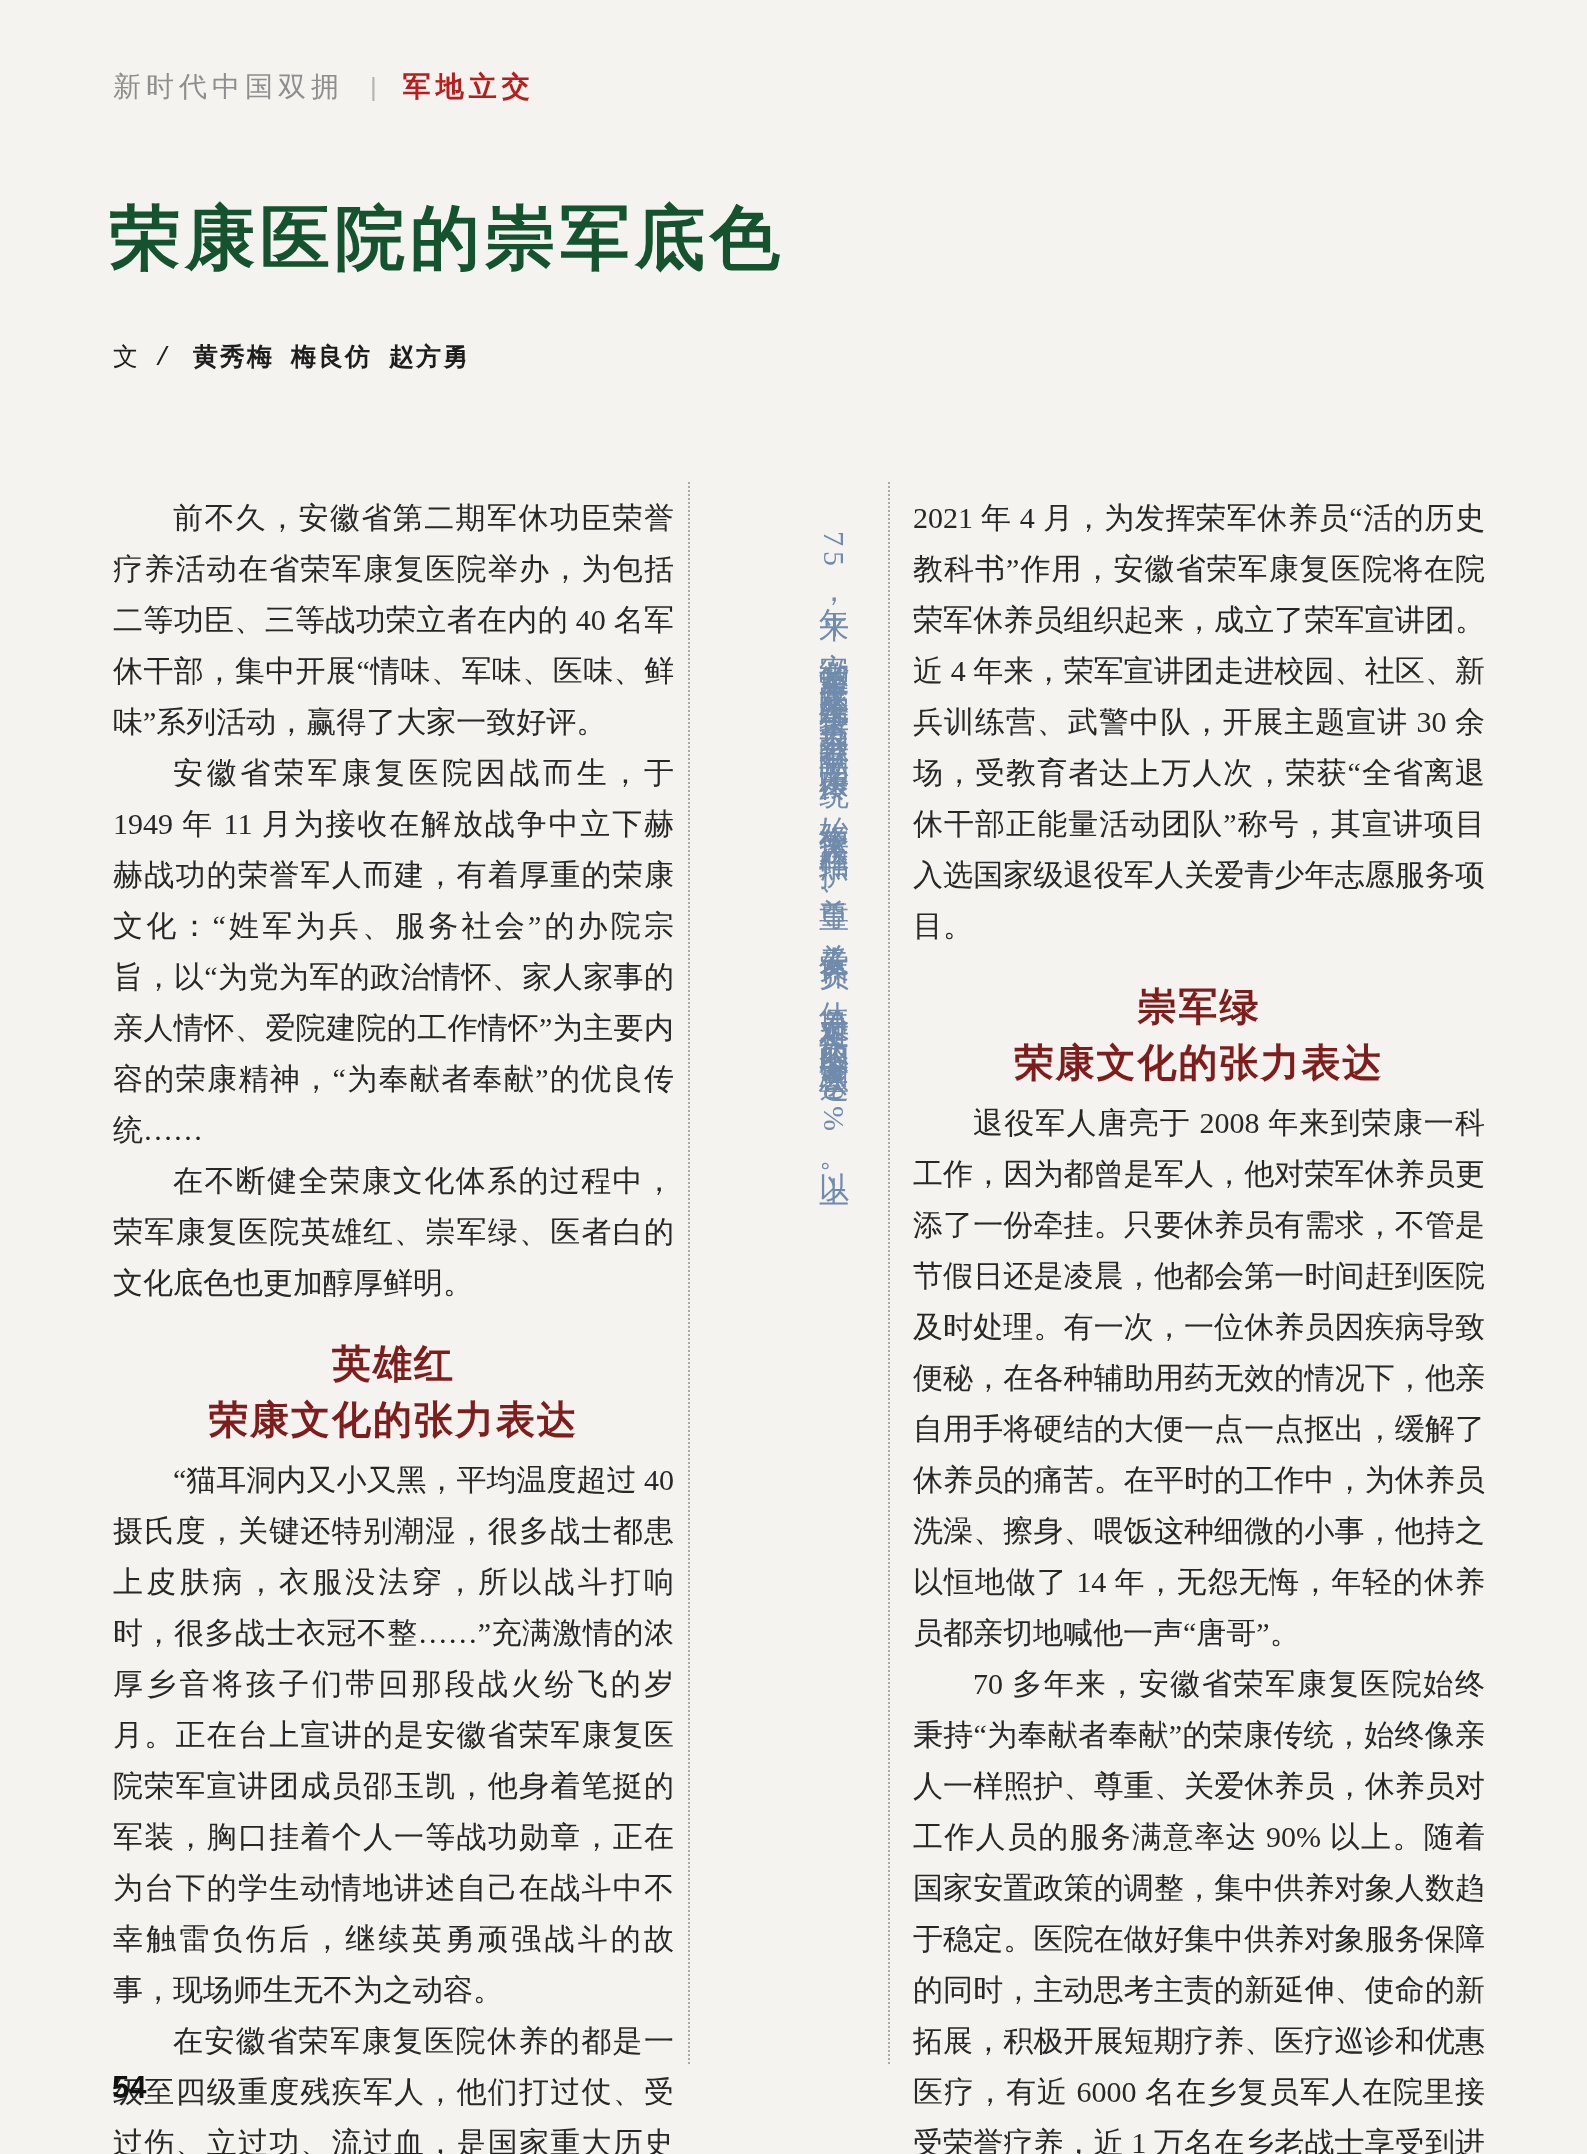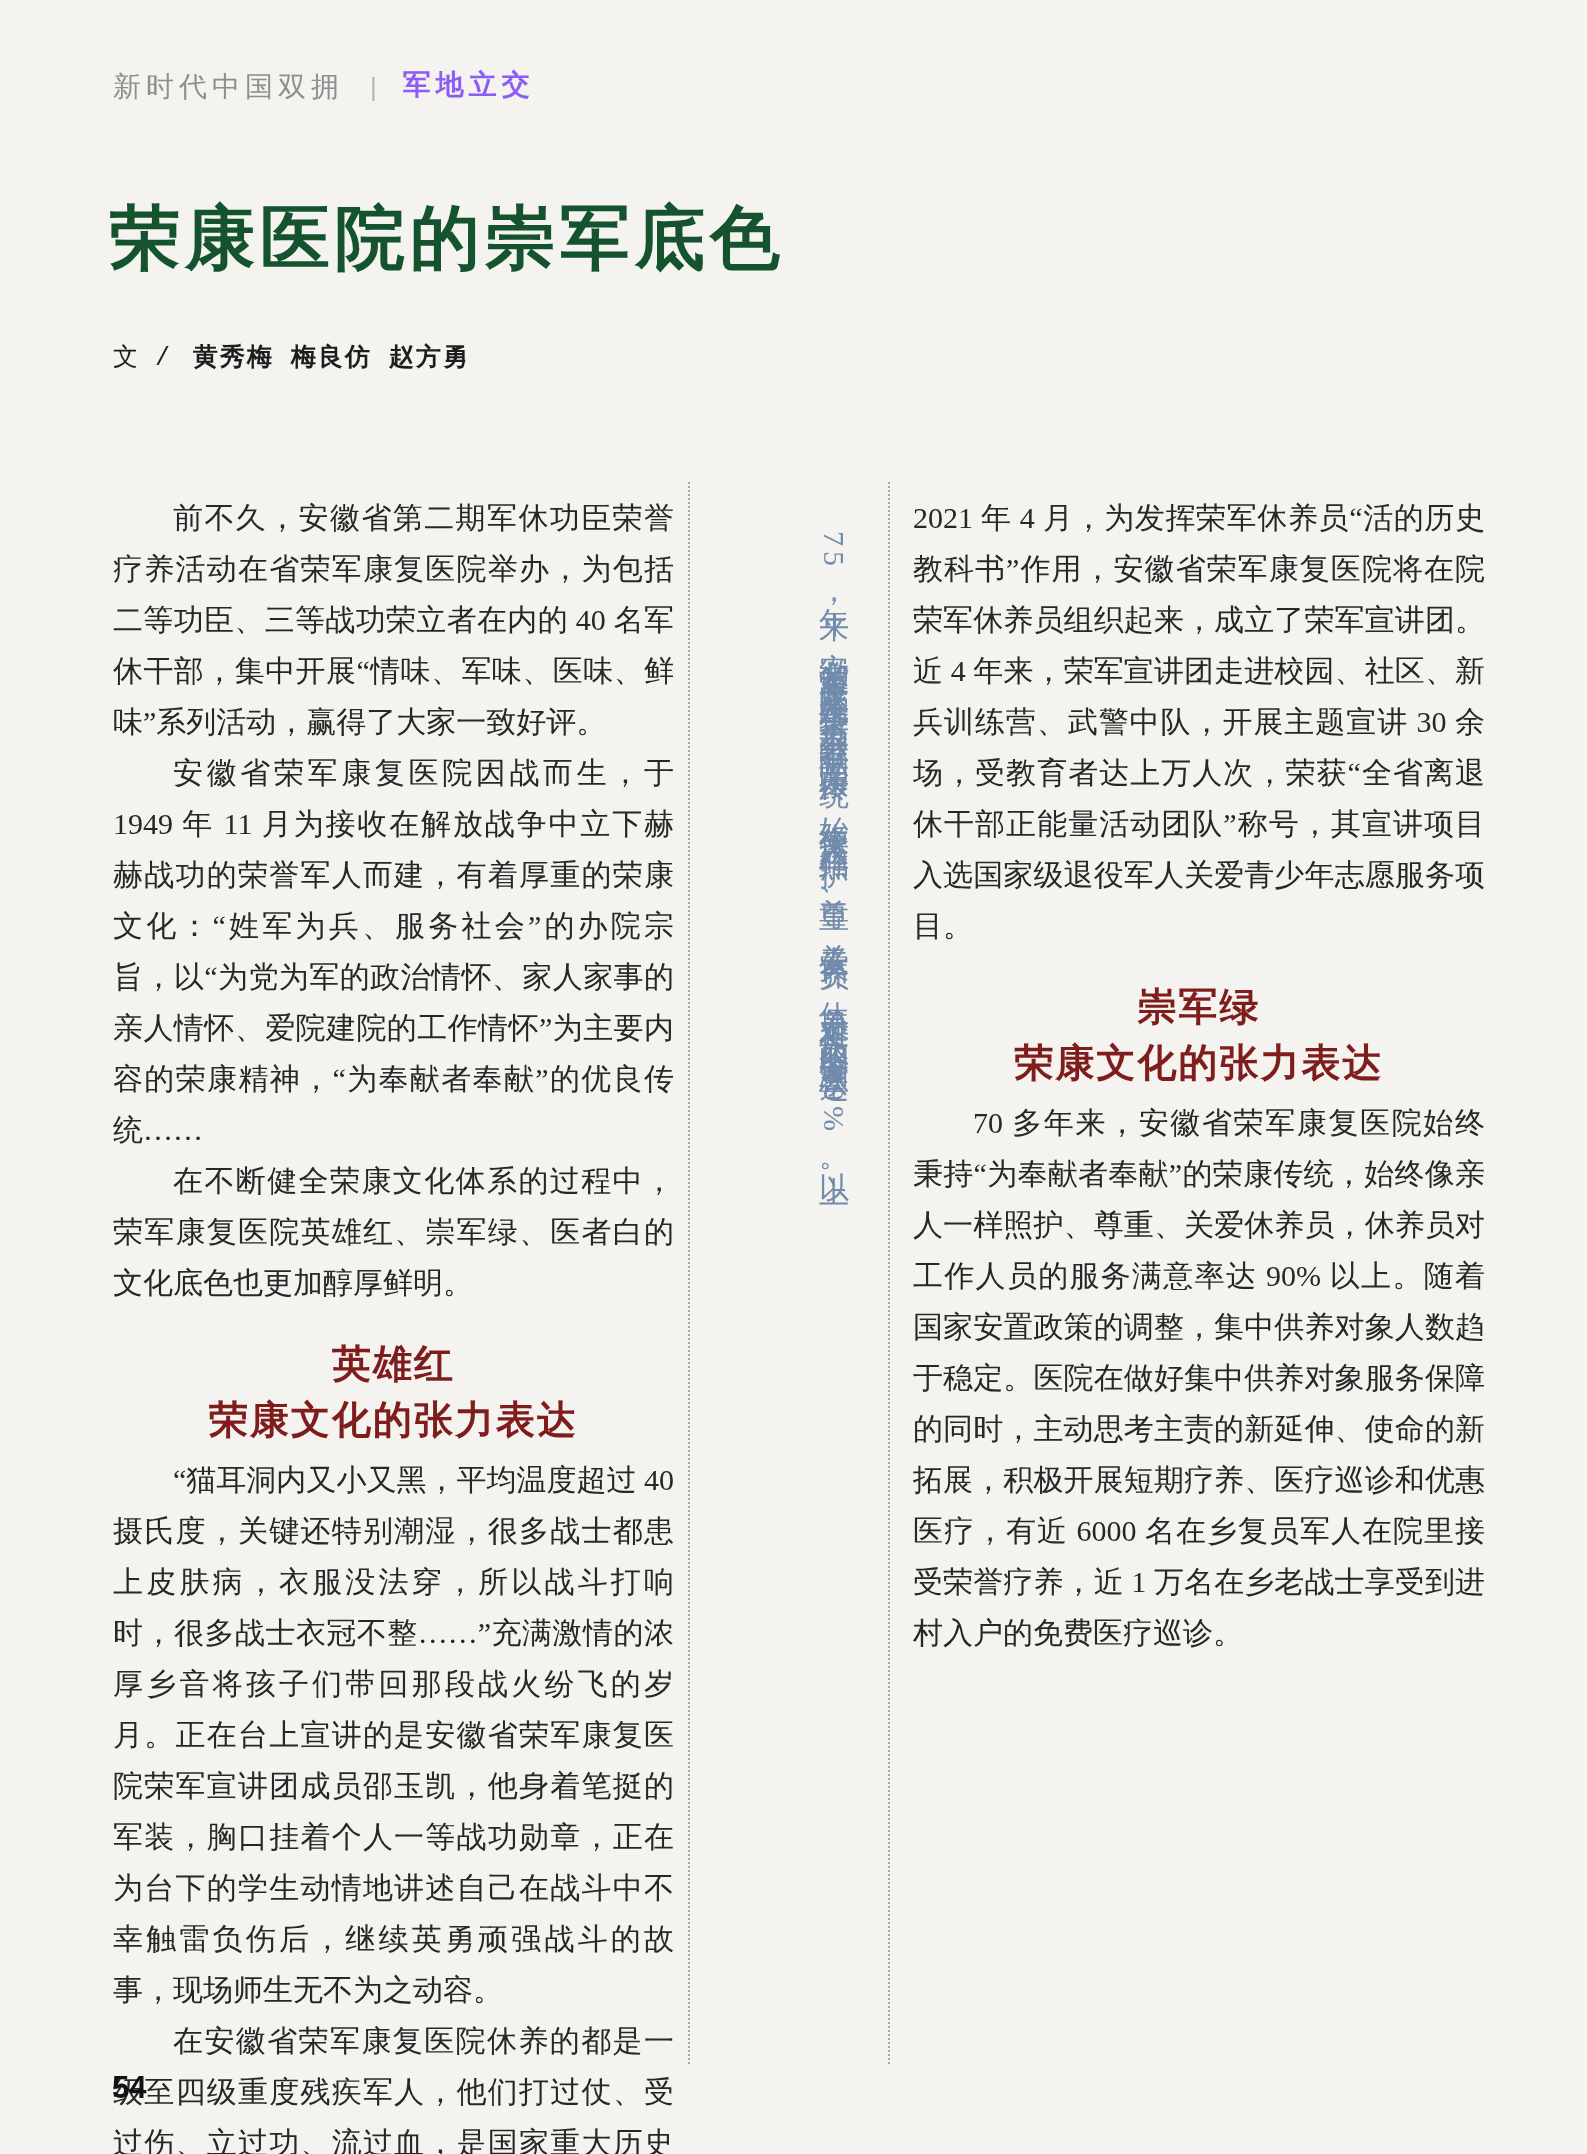--- a/index.html
+++ b/index.html
@@ -13,21 +13,21 @@
   }
   
   .header{
     position:absolute;left:113px;top:70px;
     display:flex;align-items:center;gap:26px;
     font-family:"Liberation Sans","DejaVu Sans",sans-serif;
     font-size:28px;line-height:34px;
   }
   .header .section{color:#8e8e8e;letter-spacing:5px;}
   .header .sep{color:#b3b3b3;font-weight:300;font-size:26px;}
-  .header .column{color:#8b5cf6;font-weight:700;letter-spacing:5px;font-family:Liberation Mono, monospace;}
+  .header .column{color:#b91c1c;font-weight:700;letter-spacing:5px;}
   
   .title{
     position:absolute;left:110px;top:196px;
     font-size:70px;line-height:86px;font-weight:700;
     color:#14532d;letter-spacing:5px;
     font-family:"Liberation Serif","DejaVu Serif",serif;
   }
   
   .byline{
     position:absolute;left:113px;top:340px;
@@ -111,18 +111,19 @@
   <div class="dotted-rule rule-left"></div>
   <div class="pull-quote">75 年来，安徽省荣军康复医院始终秉持『为奉献者奉献』的荣康传统，始终像亲人一样照护、尊重、关爱休养员，休养员对工作人员的服务满意率达 90% 以上。</div>
   <div class="dotted-rule rule-right"></div>
 
   <div class="col right-col">
     <p>2021 年 4 月，为发挥荣军休养员“活的历史教科书”作用，安徽省荣军康复医院将在院荣军休养员组织起来，成立了荣军宣讲团。近 4 年来，荣军宣讲团走进校园、社区、新兵训练营、武警中队，开展主题宣讲 30 余场，受教育者达上万人次，荣获“全省离退休干部正能量活动团队”称号，其宣讲项目入选国家级退役军人关爱青少年志愿服务项目。</p>
     <div class="subhead">
       <div>崇军绿</div>
       <div>荣康文化的张力表达</div>
     </div>
+    <p class="indent">退役军人唐亮于 2008 年来到荣康一科工作，因为都曾是军人，他对荣军休养员更添了一份牵挂。只要休养员有需求，不管是节假日还是凌晨，他都会第一时间赶到医院及时处理。有一次，一位休养员因疾病导致便秘，在各种辅助用药无效的情况下，他亲自用手将硬结的大便一点一点抠出，缓解了休养员的痛苦。在平时的工作中，为休养员洗澡、擦身、喂饭这种细微的小事，他持之以恒地做了 14 年，无怨无悔，年轻的休养员都亲切地喊他一声“唐哥”。</p>
     <p class="indent">70 多年来，安徽省荣军康复医院始终秉持“为奉献者奉献”的荣康传统，始终像亲人一样照护、尊重、关爱休养员，休养员对工作人员的服务满意率达 90% 以上。随着国家安置政策的调整，集中供养对象人数趋于稳定。医院在做好集中供养对象服务保障的同时，主动思考主责的新延伸、使命的新拓展，积极开展短期疗养、医疗巡诊和优惠医疗，有近 6000 名在乡复员军人在院里接受荣誉疗养，近 1 万名在乡老战士享受到进村入户的免费医疗巡诊。</p>
   </div>
 
   <div class="page-number">54</div>
 
 </div>
 
 </body></html>

